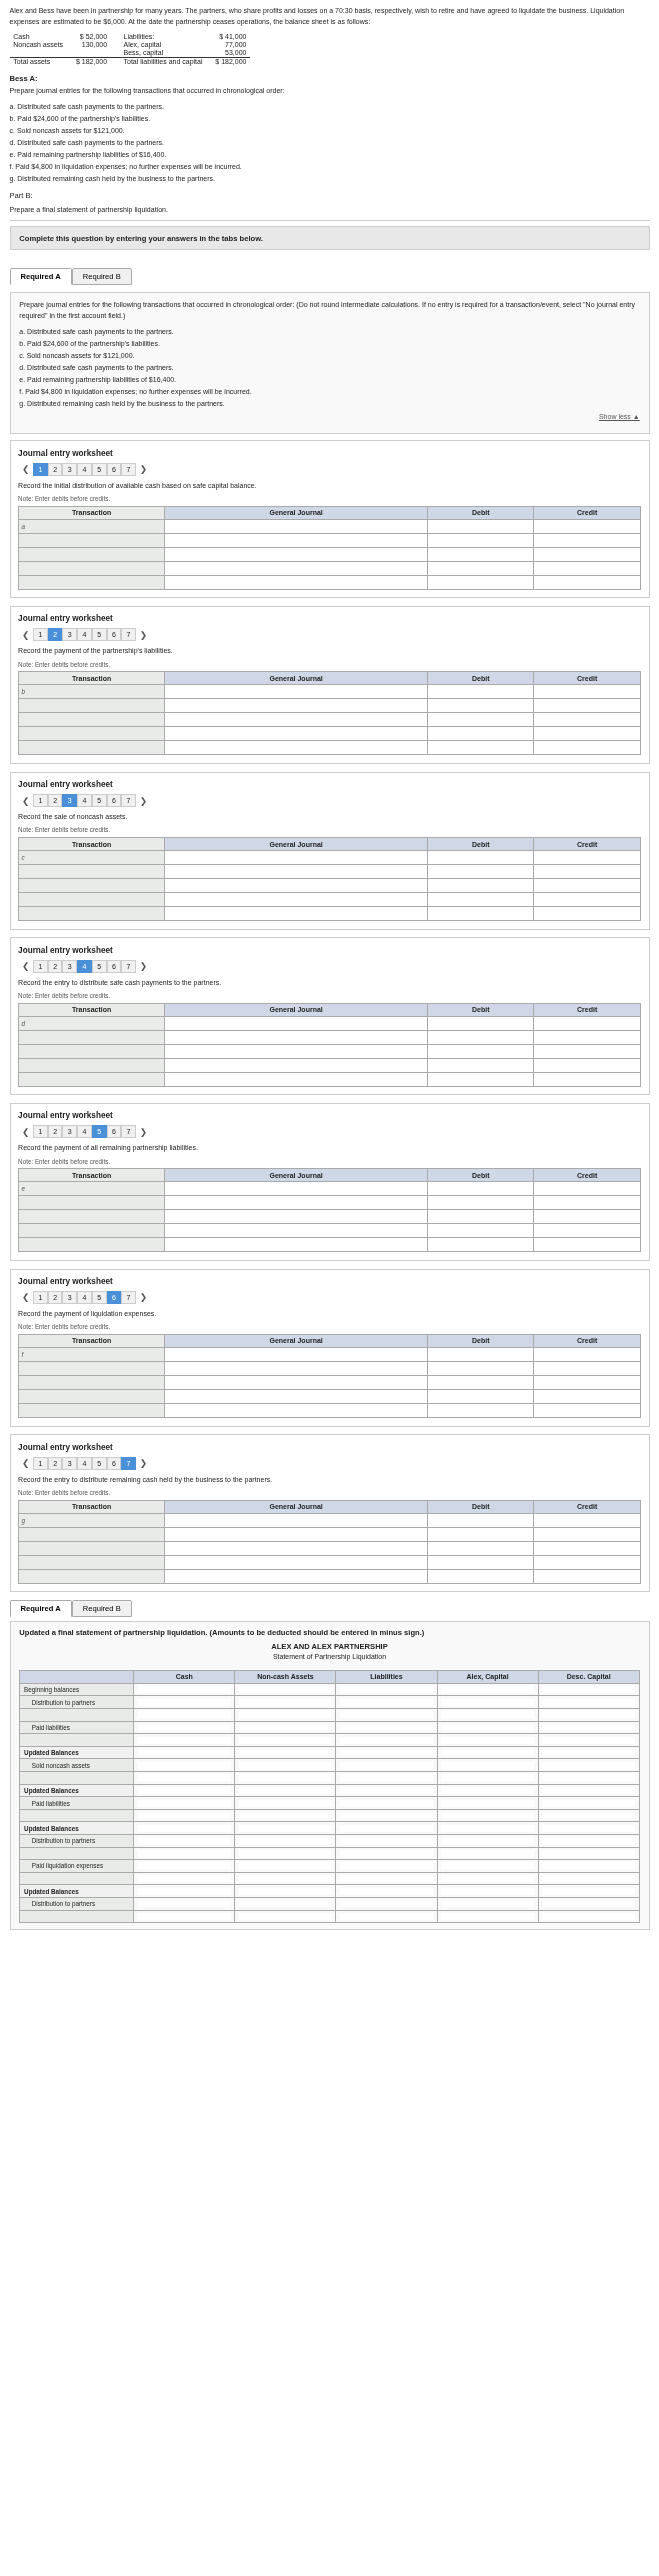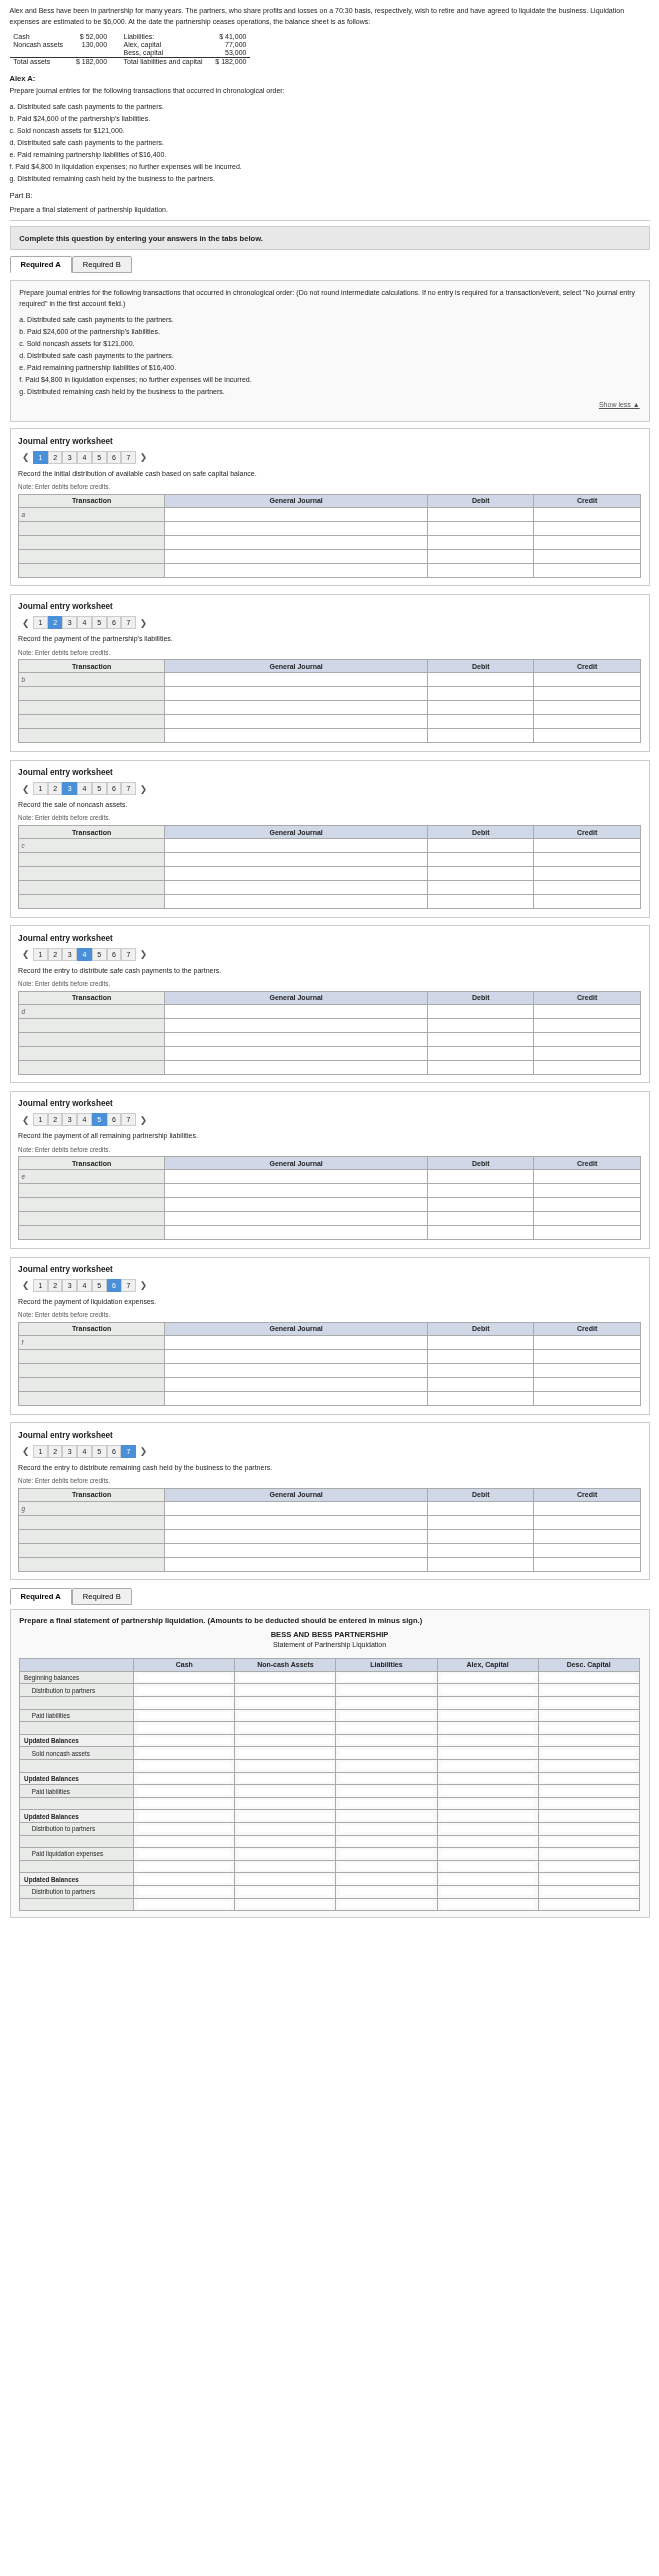--- a/index.html
+++ b/index.html
@@ -53,21 +53,21 @@
     .part-b-label {
       font-size: 7.6px;
       font-weight: normal;
       margin: 6.3px 0 5px 0;
     }
 
     .complete-box {
       background: #e8e8e8;
       border: 0.6px solid #ccc;
       padding: 6.3px 8.8px;
-      margin-bottom: 6px;
+      margin-bottom: 18px;
       font-size: 7.6px;
       font-weight: bold;
     }
 
     .tabs-row {
       display: flex;
       gap: 0;
       margin-bottom: 6.3px;
     }
     .tab-btn {
@@ -306,21 +306,21 @@
     </tr>
     <tr class="border-top">
       <td>Total assets</td>
       <td class="amount" style="border-top:0.6px solid #333;">$ 182,000</td>
       <td style="padding-left:12.6px; border-top:0.6px solid #333;">Total liabilities and capital</td>
       <td class="amount" style="border-top:0.6px solid #333;">$ 182,000</td>
     </tr>
   </tbody>
     </table>
 
-  <p class="part-label">Alex A:</p>
+  <p class="part-label">Bess A:</p>
   <p class="intro-text">Prepare journal entries for the following transactions that occurred in chronological order:</p>
   <div class="part-list">
     <div>a. Distributed safe cash payments to the partners.</div>
     <div>b. Paid $24,600 of the partnership's liabilities.</div>
     <div>c. Sold noncash assets for $121,000.</div>
     <div>d. Distributed safe cash payments to the partners.</div>
     <div>e. Paid remaining partnership liabilities of $16,400.</div>
     <div>f. Paid $4,800 in liquidation expenses; no further expenses will be incurred.</div>
     <div>g. Distributed remaining cash held by the business to the partners.</div>
   </div>
@@ -765,22 +765,22 @@
       </tbody>
     </table>
   </div>
 
   <div class="bottom-tabs">
     <button class="req-a-tab active">Required A</button>
     <button class="req-b-tab">Required B</button>
   </div>
 
   <div class="final-section">
-    <p class="final-title">Prepare a final statement of partnership liquidation. (Amounts to be deducted should be entered in minus sign.)</p>
-    <div class="company-header">BESS AND BESS PARTNERSHIP</div>
+    <p class="final-title">Updated a final statement of partnership liquidation. (Amounts to be deducted should be entered in minus sign.)</p>
+    <div class="company-header">ALEX AND ALEX PARTNERSHIP</div>
     <div class="company-header" style="font-weight:normal;font-size:7px;">Statement of Partnership Liquidation</div>
     <br>
     <table class="statement-table">
       <thead>
         <tr>
           <th style="text-align:left; width:114px;"></th>
           <th>Cash</th>
           <th>Non-cash Assets</th>
           <th>Liabilities</th>
           <th>Alex, Capital</th>

